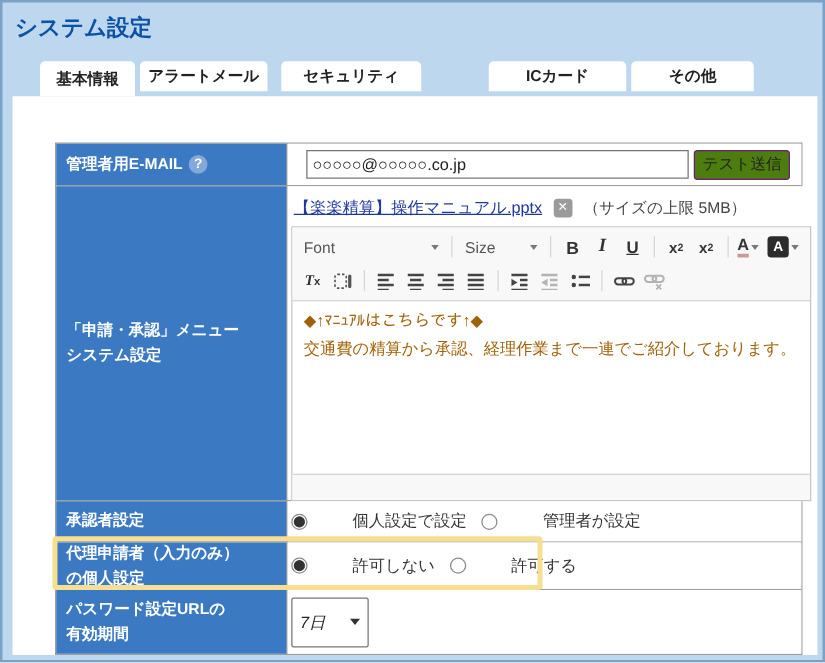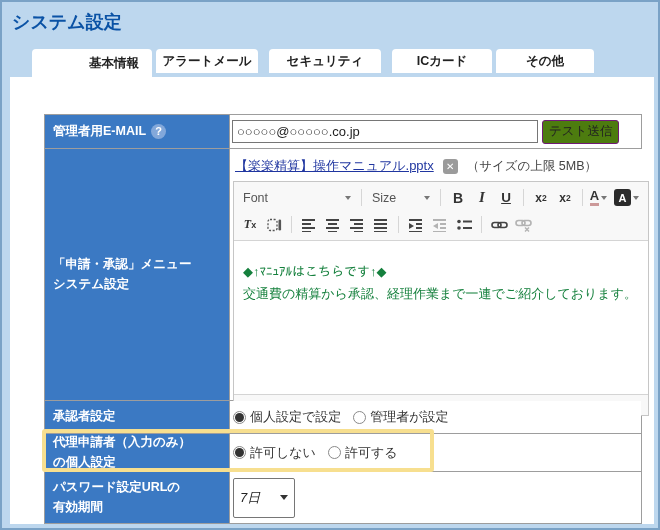--- a/index.html
+++ b/index.html
@@ -5,45 +5,45 @@
   html,body{margin:0;padding:0;}
   body{width:660px;height:530px;font-family:"Liberation Sans","DejaVu Sans",sans-serif;}
   .window{position:relative;width:660px;height:530px;box-sizing:border-box;
     background:#bdd7ee;border:2px solid #7aa2c6;overflow:hidden;}
   .page-title{position:absolute;left:10px;top:8px;font-size:18px;font-weight:bold;color:#0a52a5;}
   
   .tabs{position:absolute;left:30px;top:47px;display:flex;align-items:flex-start;}
   .tab{background:#fff;border-radius:4px 4px 0 0;height:24px;display:flex;align-items:center;
        justify-content:center;font-size:12.5px;font-weight:bold;color:#222;cursor:default;}
   .tab.active{height:28px;}
-  .tab:nth-child(1){width:76px;margin-right:4px;padding-left:44px;}
+  .tab:nth-child(1){width:76px;margin-right:4px;}
   .tab:nth-child(2){width:102px;margin-right:11px;}
   .tab:nth-child(3){width:112px;margin-right:11px;}
-  .tab:nth-child(4){width:100px;margin-right:4px;}
+  .tab:nth-child(4){width:110px;margin-right:4px;margin-left:43px;}
   .tab:nth-child(5){width:98px;}
   
   .content{position:absolute;left:8px;top:75px;width:644px;height:447px;background:#fff;}
   .form-table{position:absolute;left:34px;top:37px;width:598px;border:1px solid #9d9d9d;box-sizing:border-box;}
   .row{display:flex;box-sizing:border-box;}
   .row + .row{border-top:1px solid #9d9d9d;}
   .cell-label{width:185px;flex:0 0 185px;background:#3b79c3;color:#fff;font-weight:bold;
     font-size:12.5px;line-height:1.55;padding:4px 4px 4px 8px;box-sizing:border-box;
     border-right:1px solid #9d9d9d;display:flex;flex-direction:column;justify-content:center;}
   .cell-value{flex:1;background:#fff;box-sizing:border-box;font-size:13px;color:#333;}
   .r-email{height:33px;}
   .r-message{height:252px;}
   .r-approver{height:33px;}
   .r-proxy{height:38px;}
   .r-password{height:52px;}
   .vcenter{display:flex;align-items:center;}
   .label-inline{display:flex;flex-direction:row;align-items:center;gap:5px;}
   .help-icon{width:15px;height:15px;border-radius:50%;background:#83a8da;color:#fff;
     font-size:11px;font-weight:bold;display:inline-flex;align-items:center;justify-content:center;}
   
-  .email-value{padding-left:2px;gap:4px;}
+  .email-value{padding-left:15px;gap:4px;}
   .email-input{width:296px;height:19px;border:1px solid #767676;font-size:13px;padding:1px 4px;
     font-family:inherit;color:#222;}
   .test-btn{height:24px;border:1px solid #701a75;background:#4d7c0f;border-radius:3px;
     font-size:12.5px;font-family:inherit;color:#222;padding:0 6px;cursor:pointer;}
   
   .msg-value{padding:5px 3px 0 3px;}
   .attach-line{display:flex;align-items:center;height:22px;margin:1px 0 4px 2px;}
   .attach-link{color:#2036a0;text-decoration:underline;cursor:pointer;}
   .remove-x{width:15px;height:15px;background:#9b9b9b;border-radius:3px;color:#fff;font-size:10px;
     font-weight:bold;display:inline-flex;align-items:center;justify-content:center;margin:0 9px;cursor:pointer;}
@@ -66,28 +66,28 @@
   .scr{font-size:12px;font-weight:bold;}
   .scr sub,.scr sup{font-size:8.5px;font-weight:bold;}
   .b-acolor{font-size:13px;font-weight:bold;border-bottom:3px solid #c99;line-height:1;padding-bottom:1px;}
   .b-abg{width:17px;height:17px;background:#2b2b2b;border-radius:3px;color:#fff;font-size:11px;
     font-weight:bold;display:inline-flex;align-items:center;justify-content:center;}
   .mini-caret{width:0;height:0;border-left:3px solid transparent;border-right:3px solid transparent;
     border-top:4px solid #777;margin:0 3px 0 2px;}
   .b-tx{font-size:12px;font-weight:bold;font-style:italic;font-family:"Liberation Serif",serif;}
   .b-tx .x{font-size:9px;font-style:normal;font-family:"Liberation Sans",sans-serif;vertical-align:sub;}
   .grayed{opacity:.38;}
-  .ed-body{height:128px;padding:5px 9px;font-size:13px;line-height:1.7;color:#15803d;overflow:hidden;margin-top:15px;}
+  .ed-body{height:128px;padding:5px 9px;font-size:13px;line-height:1.7;color:#a16207;overflow:hidden;}
   .ed-footer{height:20px;background:#f8f8f8;border-top:1px solid #d4d4d4;}
   
   .radio-line{gap:4px;padding-left:3px;}
   .radio{width:13px;height:13px;border-radius:50%;border:1px solid #8a8a8a;background:#fff;
     display:inline-flex;align-items:center;justify-content:center;box-sizing:border-box;cursor:pointer;}
   .radio.selected::after{content:"";width:9px;height:9px;border-radius:50%;background:#333;}
-  .radio-label{margin-right:8px;}
+  .radio-label{margin-right:8px;margin-left:32px;}
   
   .highlight-box{position:absolute;left:32px;top:352px;width:392px;height:43px;
     border:4px solid #f7df8f;border-radius:3px;box-sizing:border-box;pointer-events:none;}
   
   .select-box{display:inline-flex;align-items:center;justify-content:space-between;width:62px;height:40px;
     border:1px solid #767676;border-radius:2px;box-sizing:border-box;padding:0 6px;font-size:13px;
     color:#222;cursor:pointer;margin-left:3px;background:#fff;font-style:italic;}
   .sel-arrow{width:0;height:0;border-left:4px solid transparent;border-right:4px solid transparent;
     border-top:5px solid #333;}
   svg{display:block;}

